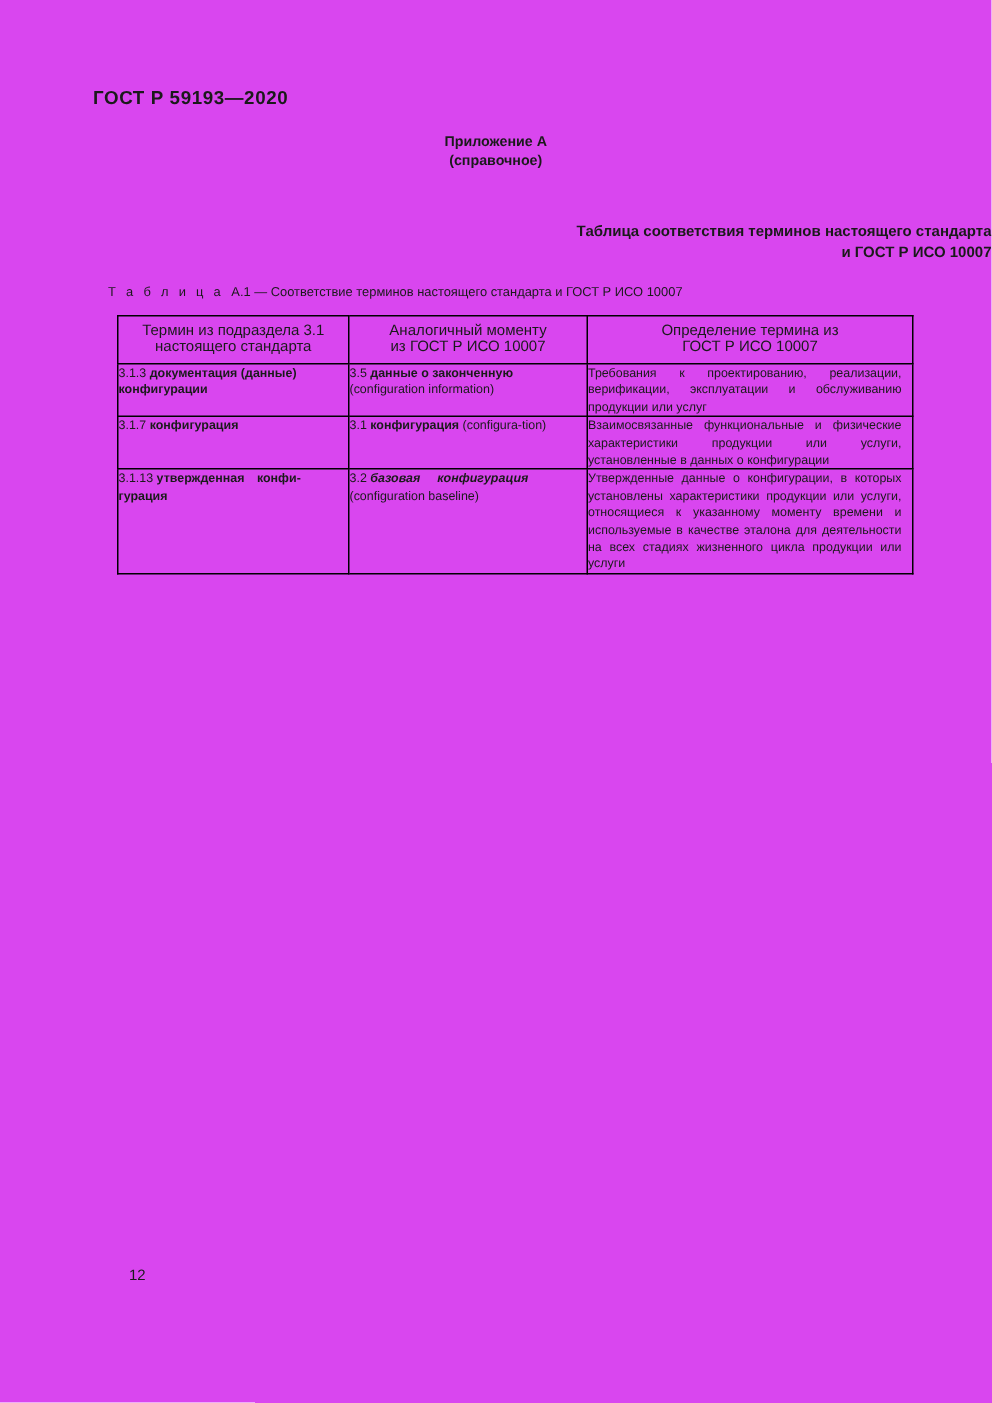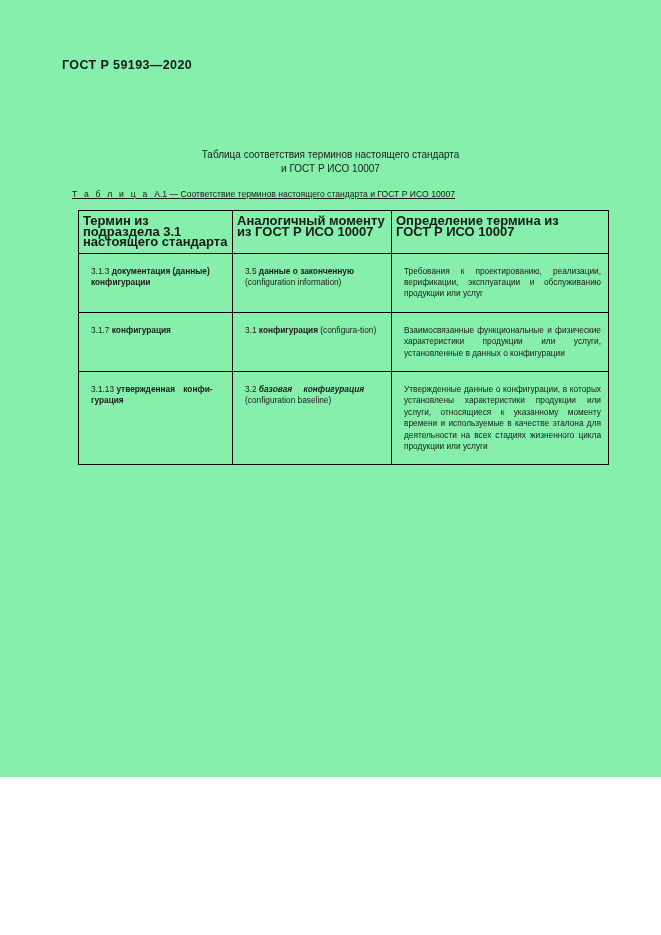--- a/index.html
+++ b/index.html
@@ -3,22 +3,22 @@
 <meta charset="utf-8">
 <style>
   html, body {
     margin: 0;
     padding: 0;
     background: #ffffff;
   }
   .page {
     position: relative;
     width: 661px;
-    height: 777px;
-    background: #86efac;
+    height: 935px;
+    background: #d946ef;
     font-family: "Liberation Sans", sans-serif;
     color: #1a1a1a;
     overflow: hidden;
     box-sizing: border-box;
   }
 
   
   .doc-header {
     position: absolute;
     left: 62px;
@@ -40,60 +40,59 @@
     font-weight: bold;
     line-height: 13px;
   }
 
   
   .table-title {
     position: absolute;
     left: 0;
     top: 148px;
     width: 661px;
-    text-align: center;
+    text-align: right;
     font-size: 10px;
-    font-weight: normal;
+    font-weight: bold;
     line-height: 14px;
   }
 
   
   .table-caption {
     position: absolute;
     left: 72px;
     top: 189px;
     font-size: 8.6px;
     line-height: 11px;
     white-space: nowrap;
-    text-decoration: underline;
   }
   .table-caption .spaced {
     letter-spacing: 2.2px;
   }
 
   
   .term-table {
     position: absolute;
     left: 78px;
     top: 210px;
     width: 530px;
     border-collapse: collapse;
     table-layout: fixed;
     font-size: 8.3px;
   }
   .term-table td,
   .term-table th {
     border: 1px solid #000;
     vertical-align: top;
-    padding: 12px;
+    padding: 0;
   }
   .term-table thead th {
-    text-align: left;
-    font-weight: bold;
-    font-size: 13px;
+    text-align: center;
+    font-weight: normal;
+    font-size: 10px;
     line-height: 10.5px;
     padding: 5px 4px 5px 4px;
   }
   .col-a { width: 154px; }
   .col-b { width: 159px; }
   .col-c { width: 217px; }
 
   .cell {
     padding: 5px 6px 6px 7px;
     line-height: 11.4px;
@@ -120,20 +119,24 @@
     font-size: 10px;
   }
 </style>
 </head>
 <body>
 
 <div class="page">
 
   <div class="doc-header">ГОСТ Р 59193—2020</div>
 
+  <div class="annex-block">
+    <div>Приложение А</div>
+    <div>(справочное)</div>
+  </div>
 
   <div class="table-title">
     <div>Таблица соответствия терминов настоящего стандарта</div>
     <div>и ГОСТ Р ИСО 10007</div>
   </div>
 
   <div class="table-caption">
     <span class="spaced">Т а б л и ц а</span>&nbsp;
     <span>А.1</span>&nbsp;<span>—</span>&nbsp;<span>Соответствие терминов настоящего стандарта и ГОСТ Р ИСО 10007</span>
   </div>

